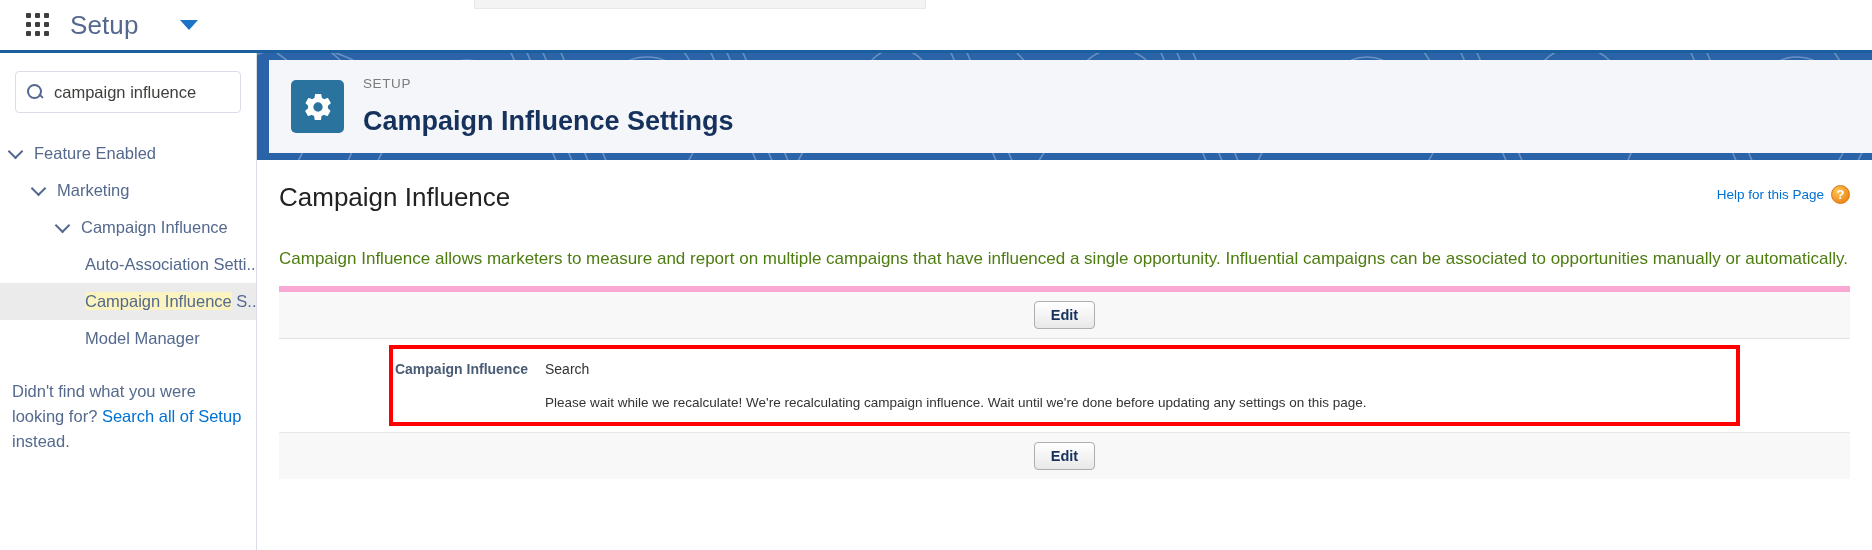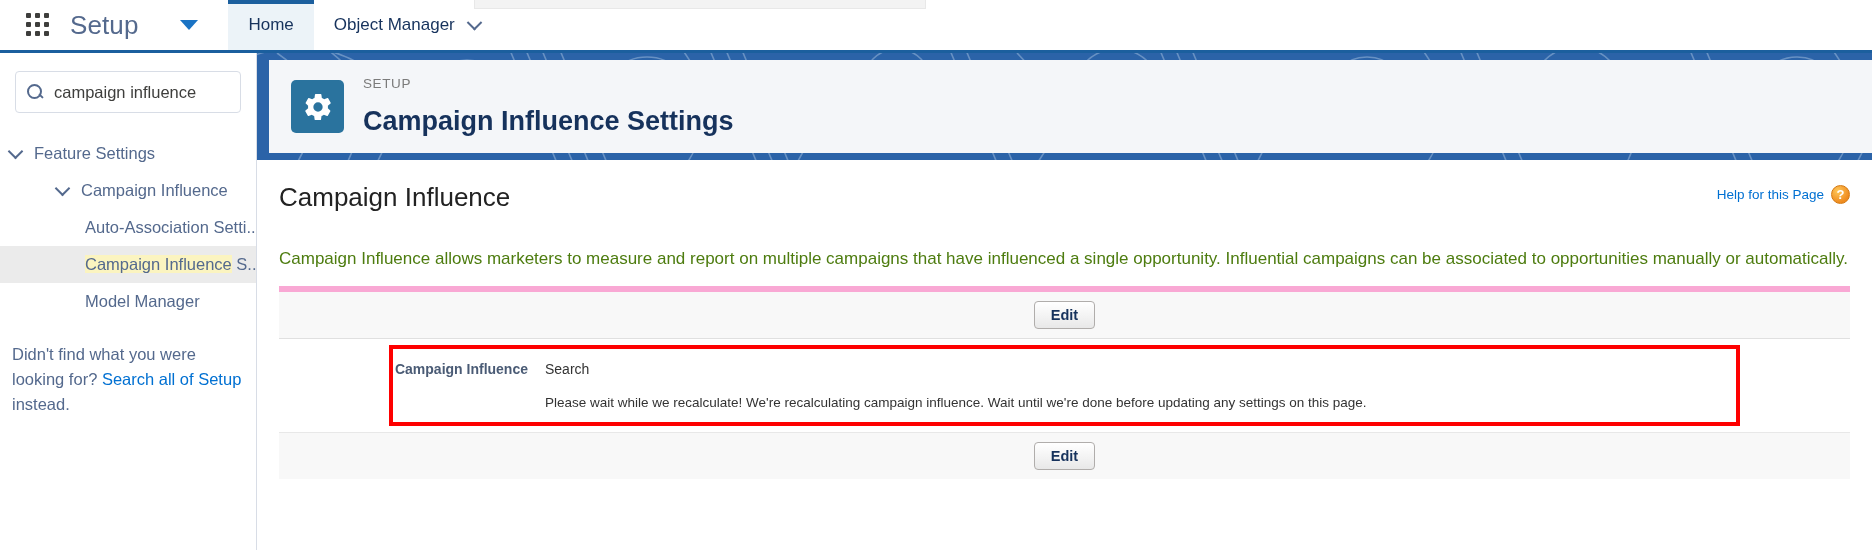--- a/index.html
+++ b/index.html
@@ -165,44 +165,39 @@
         <i></i>
         <i></i>
         <i></i>
         <i></i>
         <i></i>
         <i></i>
         <i></i>
     </div>
     <div class="setup-word">Setup</div>
     <div class="setup-caret"></div>
-    <div class="nav-tabs">
-      <div class="nav-tab active">
-        <span>Home</span>
-      </div>
-      <div class="nav-tab">
-        <span>Object Manager</span>
-        <span class="chev"></span>
-      </div>
-    </div>
   </div>
   <div class="ghost-panel"></div>
 
   <div class="sidebar">
     <div class="search-wrap">
       <div class="search-box">
         <span class="search-icon"></span>
         <input class="search-input" type="text" value="campaign influence" style="">
       </div>
     </div>
 
     <div class="tree">
       <div class="tree-node" style="padding-left:10px">
         <span class="tree-chevron"></span>
-        <span class="tree-label">Feature Settings</span>
+        <span class="tree-label">Feature Enabled</span>
+      </div>
+      <div class="tree-node" style="padding-left:33px">
+        <span class="tree-chevron"></span>
+        <span class="tree-label">Marketing</span>
       </div>
       <div class="tree-node" style="padding-left:57px">
         <span class="tree-chevron"></span>
         <span class="tree-label">Campaign Influence</span>
       </div>
       <div class="tree-node" style="padding-left:85px">
         <span class="tree-label">Auto-Association Setti...</span>
       </div>
       <div class="tree-node selected" style="padding-left:85px">
         <span class="tree-label"><span class="hl">Campaign Influence</span><span> S...</span></span>

